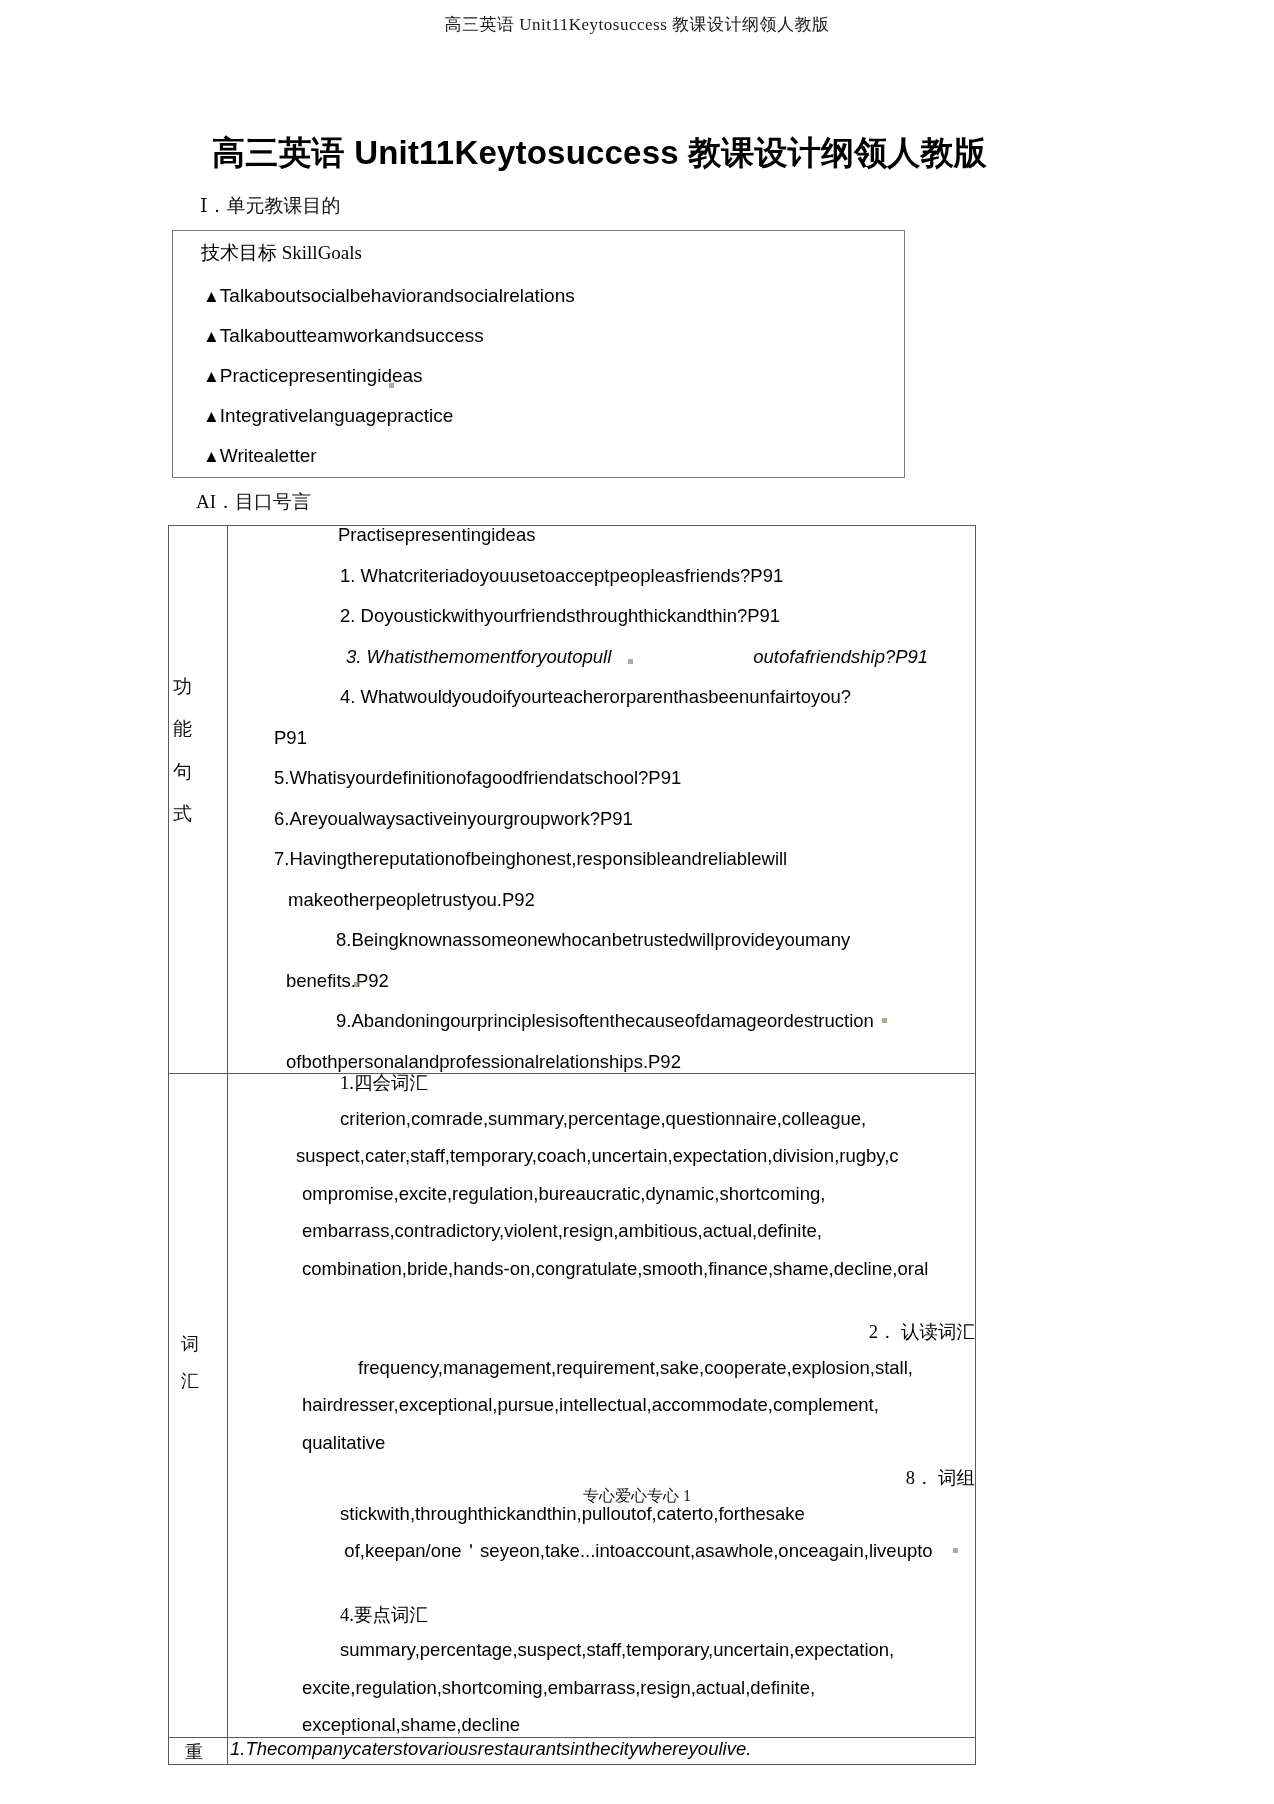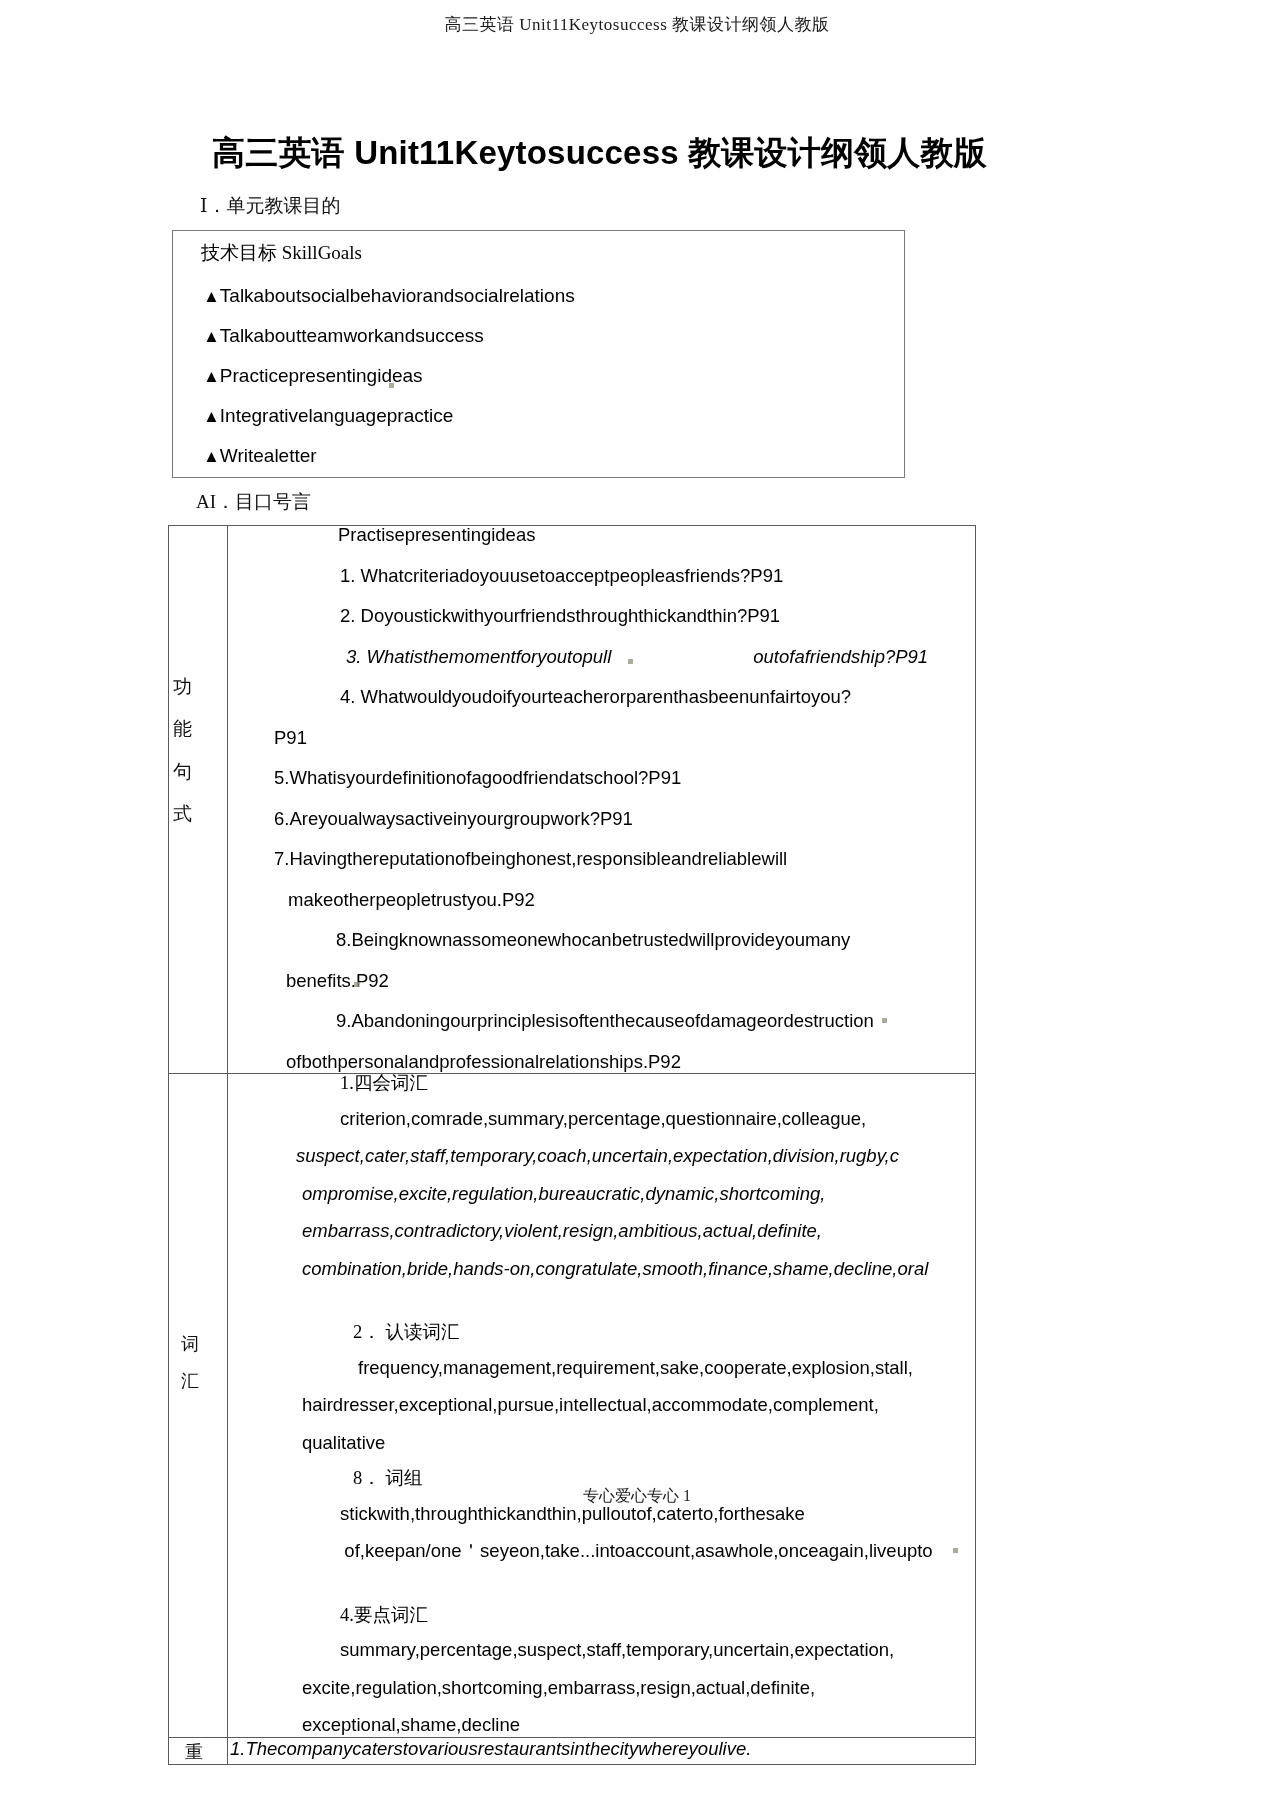--- a/index.html
+++ b/index.html
@@ -104,23 +104,23 @@
     white-space:nowrap;
   }
   .ln:last-child{margin-bottom:2px;}
   .i0{padding-left:110px;}
   .i1{padding-left:112px;}
   .i2{padding-left:118px;font-style:italic;}
   .i3{padding-left:60px;}
   .i7{padding-left:2px;}
   .i8{padding-left:108px;}
   .vi0{padding-left:112px;}
-  .vi3{padding-left:2px;font-style:italic;}
+  .vi3{padding-left:2px;}
   .vi4{padding-left:118px;}
-  .vi5{padding-left:125px;}
+  .vi5{padding-left:125px;text-align:right;}
   .gapline{height:26px;}
   
   .fn-lbl{
     position:absolute;
     left:4px;
     font-size:19px;
     font-family:"Liberation Serif","DejaVu Serif",serif;
     color:#111;
   }
   .voc-lbl{

